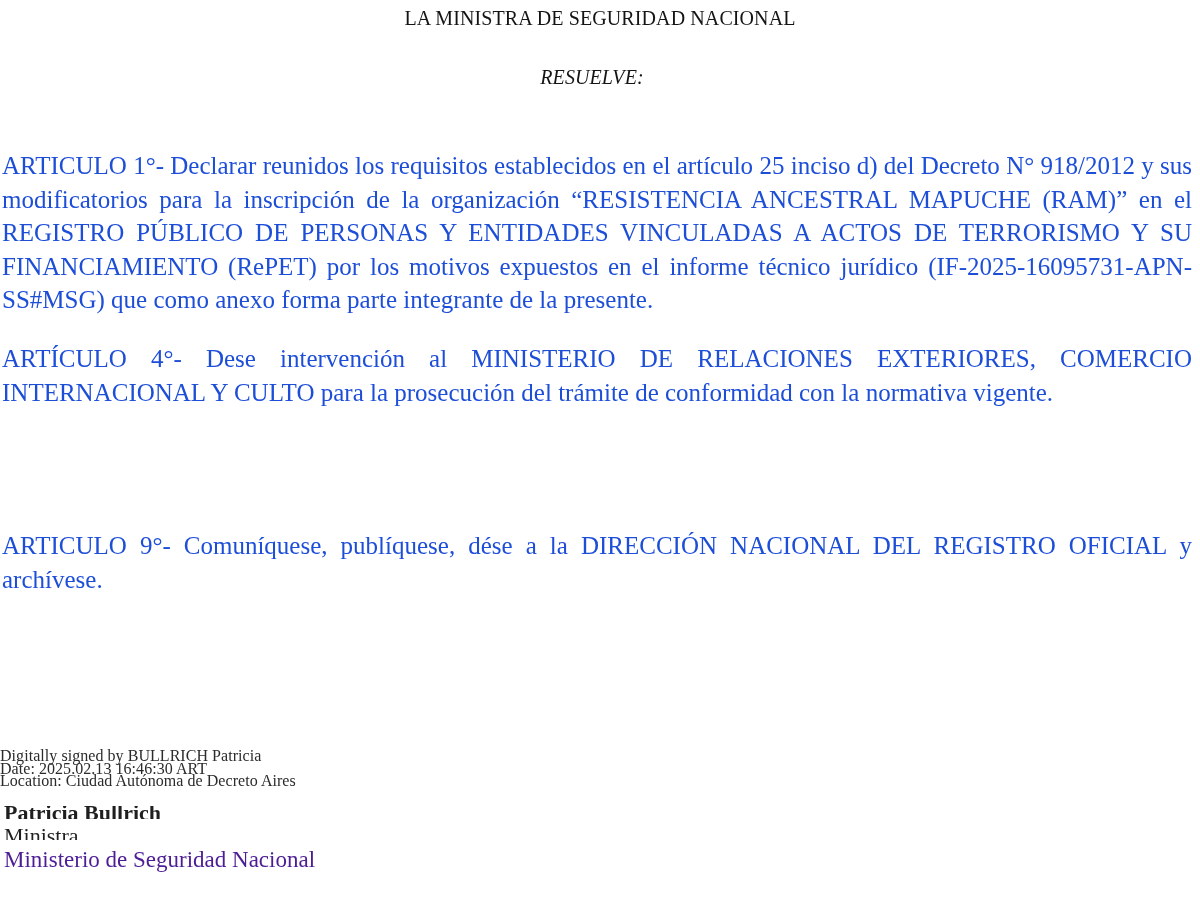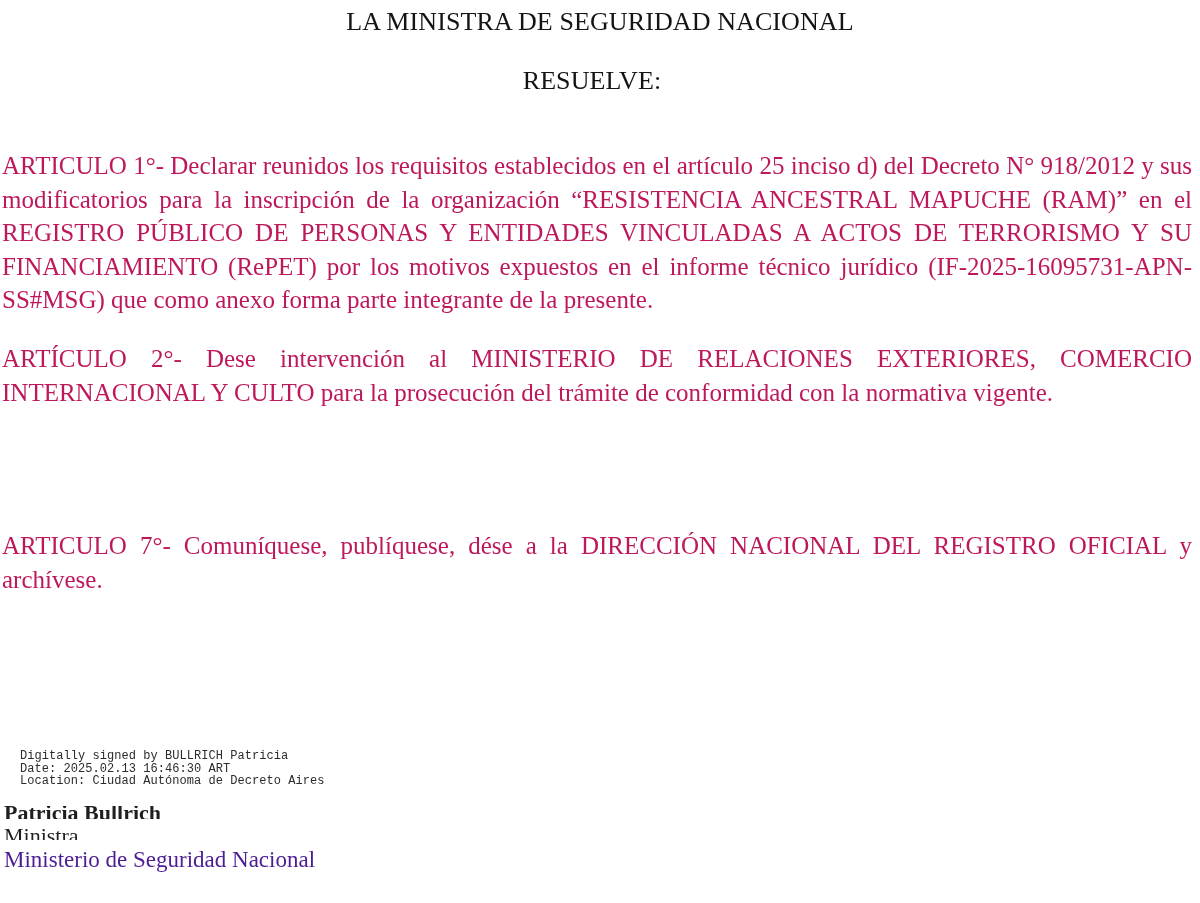--- a/index.html
+++ b/index.html
@@ -19,53 +19,53 @@
   .page {
     position: absolute;
     left: 0; top: 0;
     width: 1200px;
     height: 903px;
   }
 
   
   .heading {
     text-align: center;
-    font-size: 26px;
+    font-size: 20px;
     line-height: 1.15;
     color: #141414;
     letter-spacing: 0.1px;
   }
   #heading-title { position: absolute; left: 0; top: 7px; width: 1200px; }
-  #heading-resuelve { position: absolute; left: 0; top: 66px; width: 1184px; }
+  #heading-resuelve { position: absolute; left: 0; top: 66px; width: 1184px; font-style: italic; }
 
   
   .body-block {
     position: absolute;
     left: 2px;
     width: 1190px;
     font-size: 25px;
     line-height: 33.5px;
     text-align: justify;
     text-justify: inter-word;
-    color: #be185d;
+    color: #1d4ed8;
   }
   .body-block.last-line-left { text-align-last: left; }
 
   #article-1 { top: 124px; }
   #article-2 { top: 317px; }
   #article-3 { top: 411px; }
   #article-4 { top: 504px; }
 
   
   #signature-stamp {
     position: absolute;
-    left: 20px;
+    left: 0;
     top: 750px;
-    font-family: Liberation Mono, monospace;
-    font-size: 12px;
+    font-family: Liberation Serif, serif;
+    font-size: 16px;
     line-height: 12.6px;
     color: #2b2b2b;
     white-space: nowrap;
   }
   #signature-stamp div { letter-spacing: 0.05px; }
 
   
   .clipped-line {
     position: absolute;
     left: 4px;
@@ -112,24 +112,24 @@
 <body>
 
 <div class="page">
 
   <div class="heading" id="heading-title">LA MINISTRA DE SEGURIDAD NACIONAL</div>
 
   <div class="heading" id="heading-resuelve">RESUELVE:</div>
 
   <p class="body-block last-line-left" id="article-1">ARTICULO 1°- Declarar reunidos los requisitos establecidos en el artículo 25 inciso d) del Decreto N° 918/2012 y sus modificatorios para la inscripción de la organización “RESISTENCIA ANCESTRAL MAPUCHE (RAM)” en el REGISTRO PÚBLICO DE PERSONAS Y ENTIDADES VINCULADAS A ACTOS DE TERRORISMO Y SU FINANCIAMIENTO (RePET) por los motivos expuestos en el informe técnico jurídico (IF-2025-16095731-APN-SS#MSG) que como anexo forma parte integrante de la presente.</p>
 
-  <p class="body-block last-line-left" id="article-2">ARTÍCULO 2°- Dese intervención al MINISTERIO DE RELACIONES EXTERIORES, COMERCIO INTERNACIONAL Y CULTO para la prosecución del trámite de conformidad con la normativa vigente.</p>
+  <p class="body-block last-line-left" id="article-2">ARTÍCULO 4°- Dese intervención al MINISTERIO DE RELACIONES EXTERIORES, COMERCIO INTERNACIONAL Y CULTO para la prosecución del trámite de conformidad con la normativa vigente.</p>
 
 
-  <p class="body-block last-line-left" id="article-4">ARTICULO 7°- Comuníquese, publíquese, dése a la DIRECCIÓN NACIONAL DEL REGISTRO OFICIAL y archívese.</p>
+  <p class="body-block last-line-left" id="article-4">ARTICULO 9°- Comuníquese, publíquese, dése a la DIRECCIÓN NACIONAL DEL REGISTRO OFICIAL y archívese.</p>
 
   <div id="signature-stamp">
     <div>Digitally signed by BULLRICH Patricia</div>
     <div>Date: 2025.02.13 16:46:30 ART</div>
     <div>Location: Ciudad Autónoma de Decreto Aires</div>
   </div>
 
   <div class="clipped-line" id="signature-name">
     <span>Patricia Bullrich</span>
   </div>

